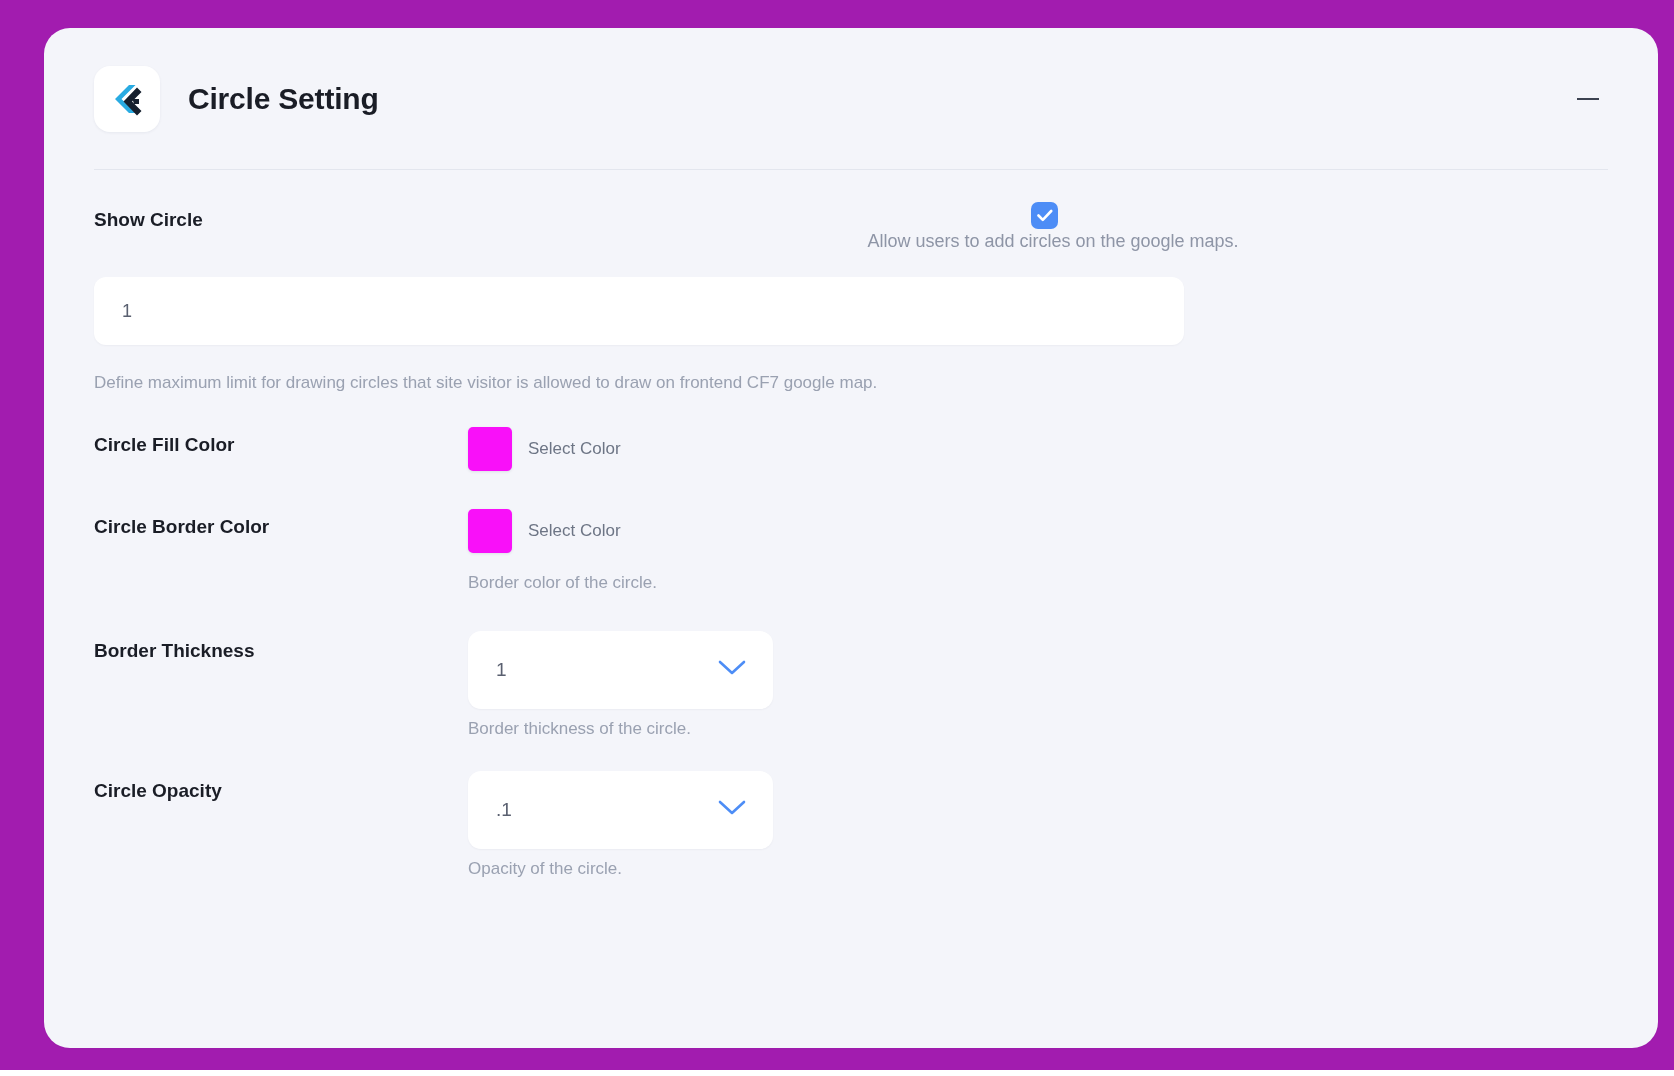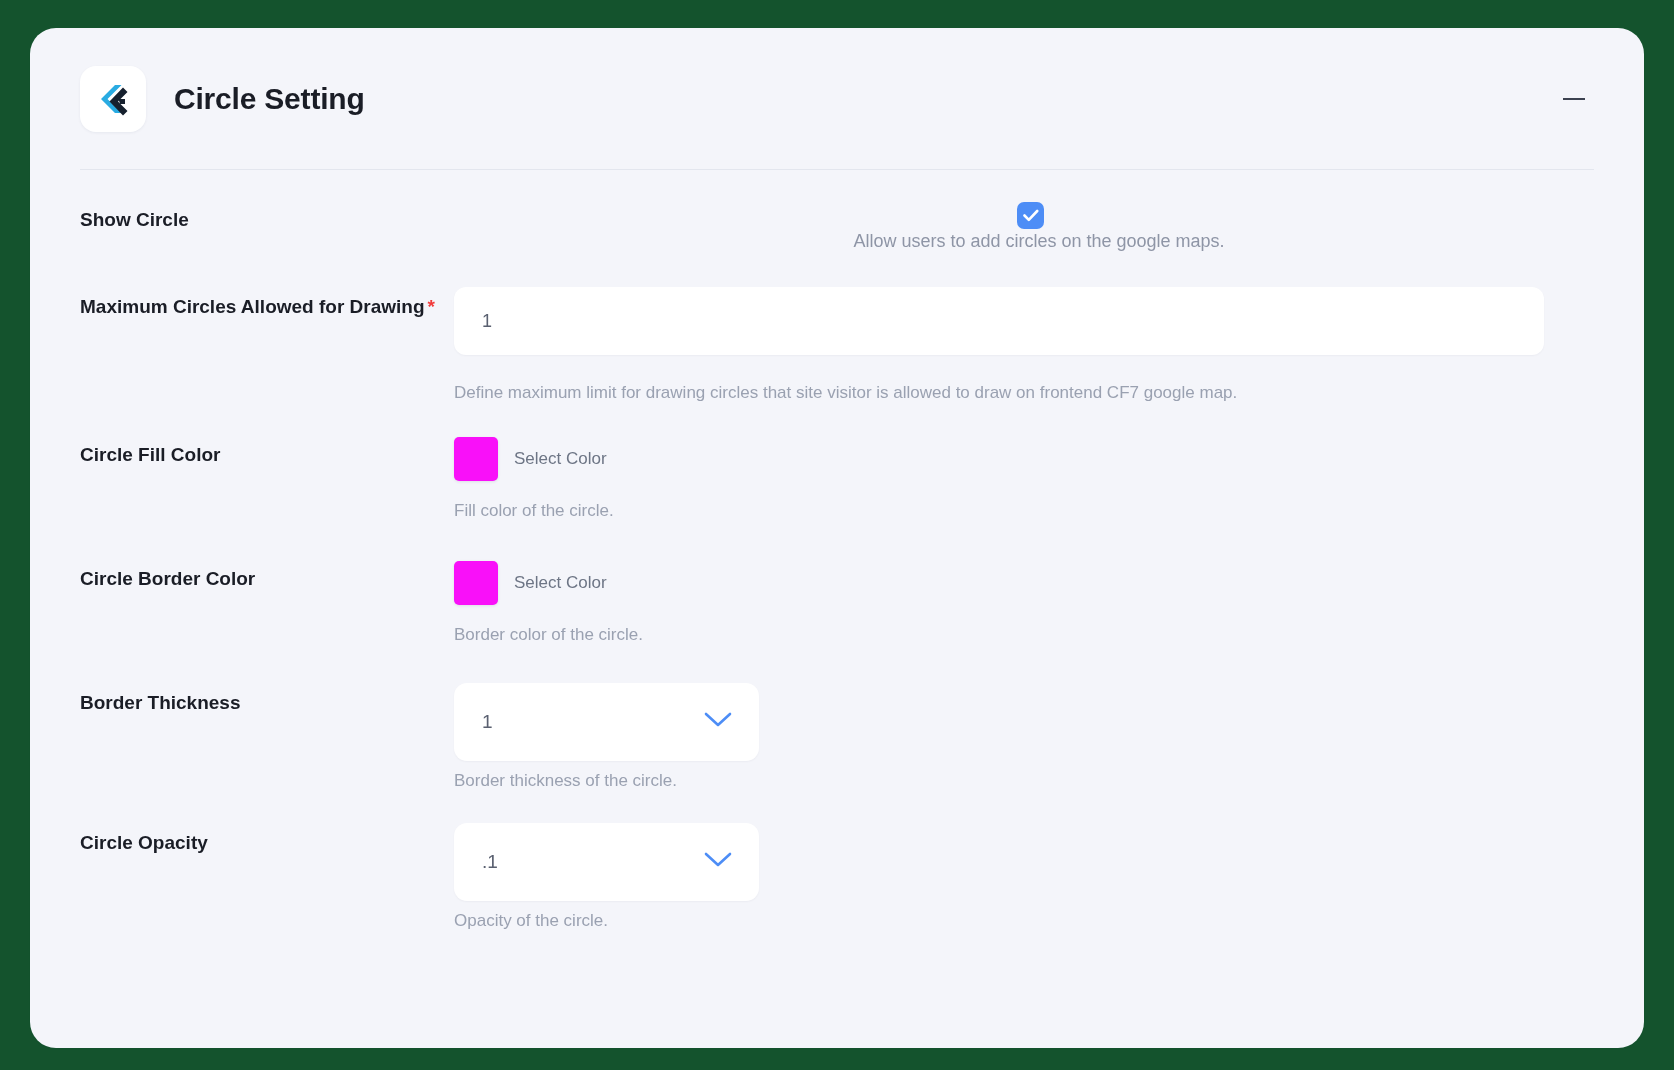--- a/index.html
+++ b/index.html
@@ -9,22 +9,22 @@
     height: 1076px;
     background: #ffffff;
     font-family: "Liberation Sans", sans-serif;
     overflow: hidden;
   }
 
   .page {
     position: relative;
     width: 1674px;
     height: 1076px;
-    background: #14532d;
-    padding: 28px 30px 0 30px;
+    background: #a21caf;
+    padding: 28px 30px 0 44px;
   }
 
   .panel {
     position: relative;
     width: 1614px;
     height: 1020px;
     background: #f4f5fa;
     border-radius: 26px;
     padding: 0 50px;
     box-shadow: 0 1px 2px rgba(20,30,60,0.03);
@@ -113,21 +113,21 @@
   }
 
   .helper-text {
     font-size: 17px;
     color: #9aa1b1;
     line-height: 24px;
     margin-top: 26px;
   }
 
   
-  .row-show-circle { margin-bottom: 34px; gap: 13px; }
+  .row-show-circle { margin-bottom: 24px; gap: 13px; }
 
   .checkbox-wrap {
     display: flex;
     align-items: center;
     padding-top: 2px;
     flex-direction: column;
   }
 
   .checkbox {
     width: 27px;
@@ -270,37 +270,33 @@
               <svg width="16" height="13" viewBox="0 0 16 13" aria-hidden="true">
                 <polyline points="1.5,6.5 5.8,10.8 14.2,2" fill="none" stroke="#ffffff" stroke-width="2.6" stroke-linecap="round" stroke-linejoin="round"></polyline>
               </svg>
             </span>
             <span class="checkbox-label">Allow users to add circles on the google maps.</span>
           </div>
         </div>
       </div>
 
       <div class="row row-max-circles">
-        <div class="row-label">
-          <span>Maximum Circles Allowed for Drawing</span><span class="required-star">*</span>
-        </div>
         <div class="row-field">
           <input class="text-input" type="text" value="1" style="">
           <div class="helper-text">Define maximum limit for drawing circles that site visitor is allowed to draw on frontend CF7 google map.</div>
         </div>
       </div>
 
       <div class="row row-color">
         <div class="row-label">Circle Fill Color</div>
         <div class="row-field">
           <div class="color-picker">
             <span class="color-swatch" style="background:#F910F9"></span>
             <span class="color-swatch-label">Select Color</span>
           </div>
-          <div class="helper-text color-helper">Fill color of the circle.</div>
         </div>
       </div>
 
       <div class="row row-color">
         <div class="row-label">Circle Border Color</div>
         <div class="row-field">
           <div class="color-picker">
             <span class="color-swatch" style="background:#F910F9"></span>
             <span class="color-swatch-label">Select Color</span>
           </div>

